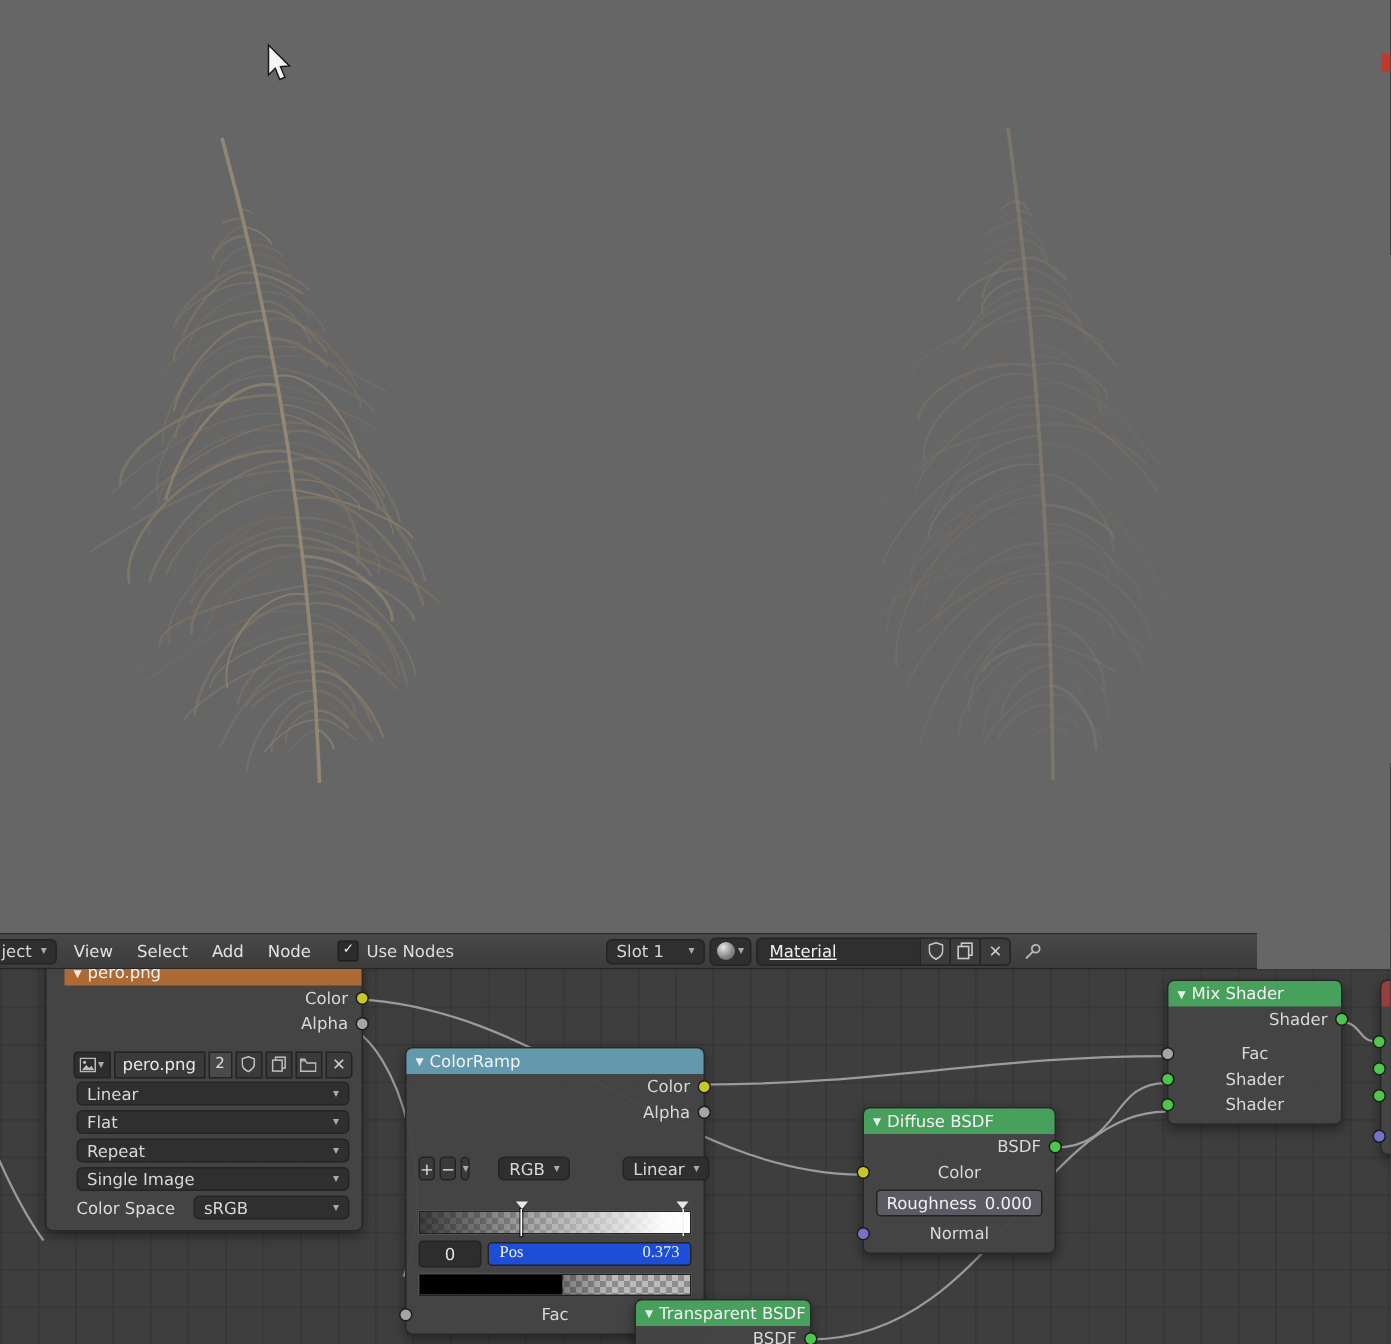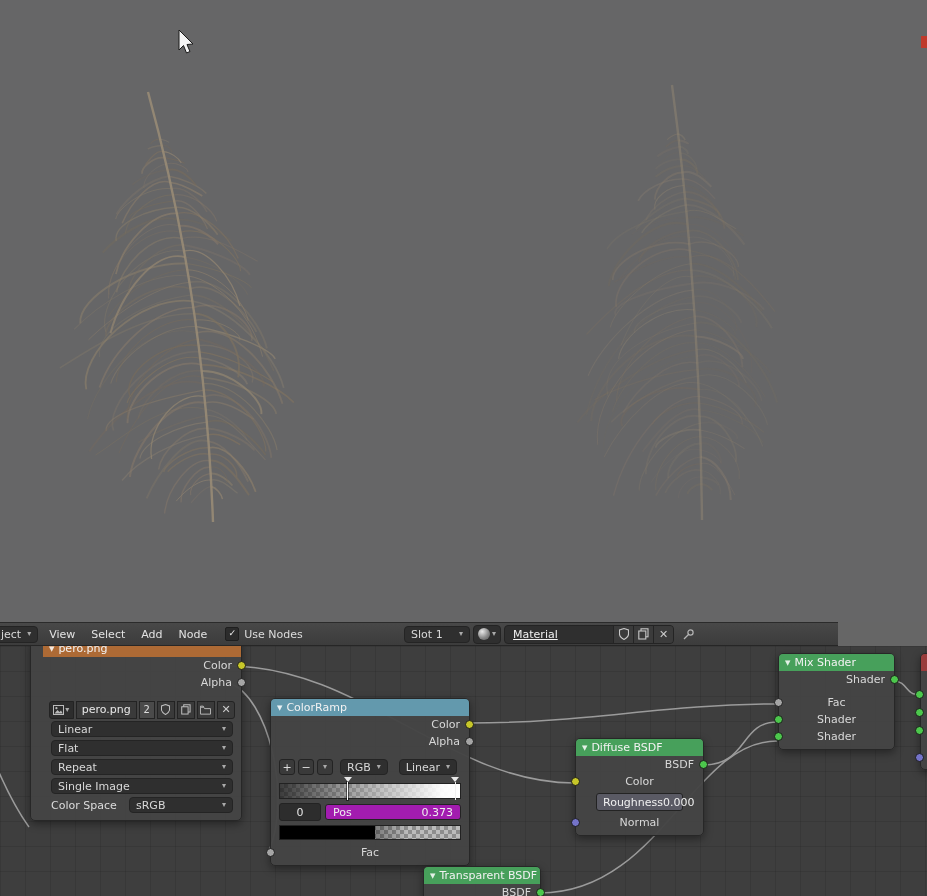--- a/index.html
+++ b/index.html
@@ -51,39 +51,39 @@
   .db-row{display:flex;align-items:center;gap:2px;margin:4px 6px 3px 6px;height:17px;}
   .db-ico{width:24px;height:16px;background:#2d2d2d;border:1px solid #232323;border-radius:3px 0 0 3px;
     display:flex;align-items:center;justify-content:center;gap:1px;}
   .db-name{flex:1;height:16px;background:#3a3a3a;border:1px solid #232323;display:flex;align-items:center;padding:0 5px;color:#e8e8e8;}
   .db-count{width:15px;height:16px;background:#4a4a4a;border:1px solid #232323;display:flex;align-items:center;justify-content:center;color:#ddd;font-size:10px;}
   .db-btn{width:17px;height:16px;background:#3a3a3a;border:1px solid #232323;display:flex;align-items:center;justify-content:center;color:#ccc;}
   .db-btn.last{border-radius:0 3px 3px 0;}
   .cr-controls{display:flex;align-items:center;gap:3px;margin:5px 8px 3px 8px;}
   .mini{width:20px;height:16px;background:#3a3a3a;border:1px solid #232323;border-radius:3px;color:#ddd;
     display:flex;align-items:center;justify-content:center;font-size:11px;padding:0;font-family:inherit;}
-  .cr-controls .dd{flex:1;margin:4px;height:16px;text-align:center;}
+  .cr-controls .dd{flex:1;margin:16px;height:16px;text-align:center;}
   .checker{background-color:#bcbcbc;background-image:
     linear-gradient(45deg,#8d8d8d 25%,transparent 25%,transparent 75%,#8d8d8d 75%),
     linear-gradient(45deg,#8d8d8d 25%,transparent 25%,transparent 75%,#8d8d8d 75%);
     background-size:8px 8px;background-position:0 0,4px 4px;}
   .band{position:relative;height:14px;margin:4px 8px;border:1px solid #222;}
   .band .ramp{position:absolute;inset:0;background:linear-gradient(to right,rgba(25,25,25,.78) 0%,rgba(110,110,110,.38) 37%,rgba(255,255,255,.95) 90%,#fff 100%);}
   .handle{position:absolute;top:-2px;bottom:-2px;width:1px;background:#f0f0f0;z-index:2;}
   .handle .flag{position:absolute;top:-5px;left:-3.5px;width:0;height:0;border-left:4px solid transparent;border-right:4px solid transparent;border-top:5px solid #e8e8e8;}
   .handle.sel{background:#fff;box-shadow:0 0 0 1px rgba(0,0,0,.5);}
   .stop-row{display:flex;align-items:center;gap:4px;margin:4px 8px;}
   .num-field{width:40px;height:16px;background:#2d2d2d;border:1px solid #232323;border-radius:3px;
     display:flex;align-items:center;justify-content:center;color:#e5e5e5;}
-  .slider{flex:1;height:16px;background:#a21caf;border:1px solid #232323;border-radius:3px;
-    display:flex;align-items:center;justify-content:space-between;padding:0 7px;color:#efefef;box-sizing:border-box;}
+  .slider{flex:1;height:16px;background:#1d4ed8;border:1px solid #232323;border-radius:3px;
+    display:flex;justify-content:space-between;padding:0 7px;color:#efefef;box-sizing:border-box;font-family:Liberation Serif, serif;}
   .swatch-band{position:relative;height:13px;margin:4px 8px;border:1px solid #222;}
   .swatch-black{position:absolute;left:0;top:0;bottom:0;width:53%;background:#000;}
   .swatch-shade{position:absolute;left:53%;top:0;bottom:0;width:18%;background:linear-gradient(to right,rgba(0,0,0,.35),transparent);}
-  .rough{display:flex;align-items:center;justify-content:space-between;margin:3px 20px;height:16px;
+  .rough{display:flex;align-items:center;justify-content:space-between;margin:3px 8px;height:16px;
     background:#5a5a64;border:1px solid #232323;border-radius:3px;padding:0 6px;color:#f0f0f0;}
   .gap6{height:6px;} .gap4{height:4px;}
   .out-node{position:absolute;left:920px;top:7px;width:40px;height:115px;z-index:2;
     background:rgba(68,68,68,.97);border:1px solid #272727;border-radius:5px 0 0 5px;box-shadow:0 3px 8px rgba(0,0,0,.4);}
   .out-node .node-header{background:#993c3c;border-radius:4px 0 0 0;}
   .esock{position:absolute;width:9px;height:9px;border-radius:50%;border:1px solid #1c1c1c;box-sizing:border-box;z-index:3;}
   svg{display:block;}
 </style>
 </head>
 <body>

